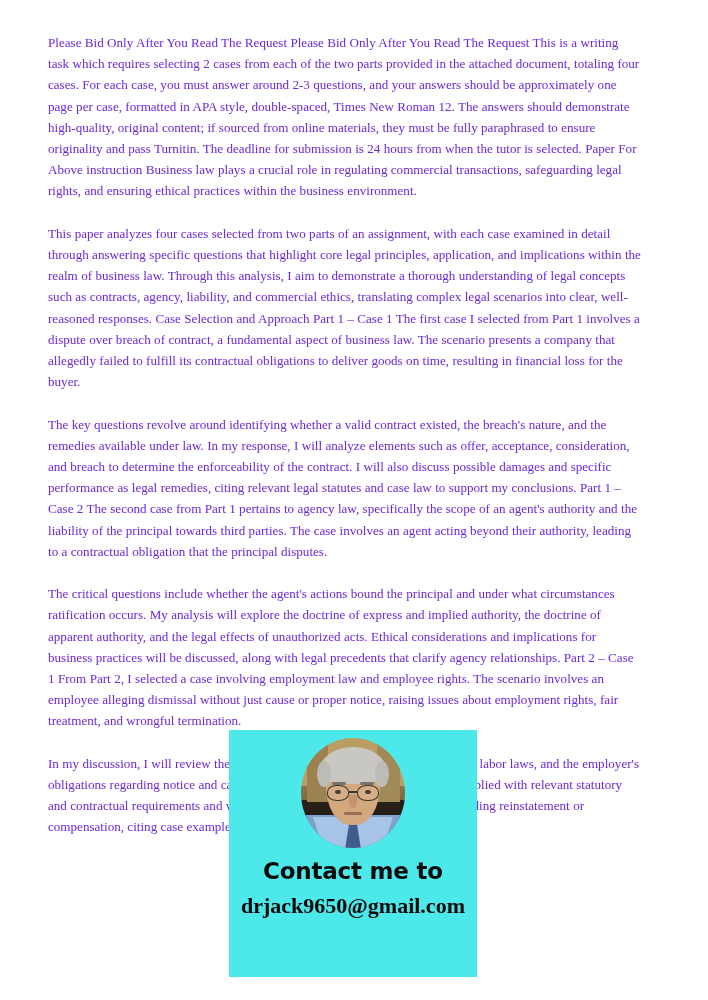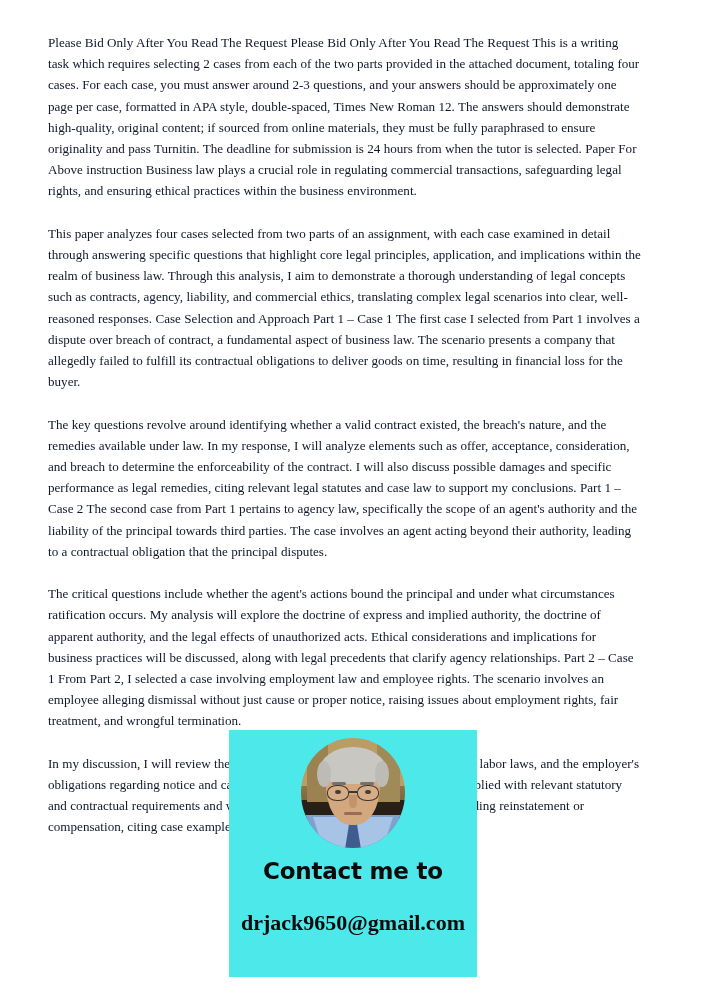--- a/index.html
+++ b/index.html
@@ -27,21 +27,21 @@
     position: absolute;
     left: 48px;
     top: 32px;
     width: 594px;
   }
 
   .para {
     font-family: "Liberation Serif", "DejaVu Serif", serif;
     font-size: 13.1px;
     line-height: 21.2px;
-    color: #0f172a;
+    color: #6d28d9;
     text-align: left;
     margin: 0 0 21.2px 0;
     white-space: pre-wrap;
     word-spacing: 0.1px;
   }
 
   .para:last-child { margin-bottom: 0; }
 
   
   .overlay {
@@ -254,21 +254,21 @@
   }
   .overlay-line.first { margin-top: 9px; }
 
   .overlay-email {
     font-family: "Liberation Serif", "DejaVu Serif", serif;
     font-weight: bold;
     font-size: 22px;
     line-height: 28px;
     color: #0a0a0a;
     text-align: center;
-    margin-top: 23px;
+    margin-top: 6px;
     white-space: nowrap;
   }
 </style>
 </head>
 <body>
 
 <div id="page">
 
   <div class="doc-body">
     <p class="para">Please Bid Only After You Read The Request Please Bid Only After You Read The Request This is a writing task which requires selecting 2 cases from each of the two parts provided in the attached document, totaling four cases. For each case, you must answer around 2-3 questions, and your answers should be approximately one page per case, formatted in APA style, double-spaced, Times New Roman 12. The answers should demonstrate high-quality, original content; if sourced from online materials, they must be fully paraphrased to ensure originality and pass Turnitin. The deadline for submission is 24 hours from when the tutor is selected. Paper For Above instruction Business law plays a crucial role in regulating commercial transactions, safeguarding legal rights, and ensuring ethical practices within the business environment.</p>

